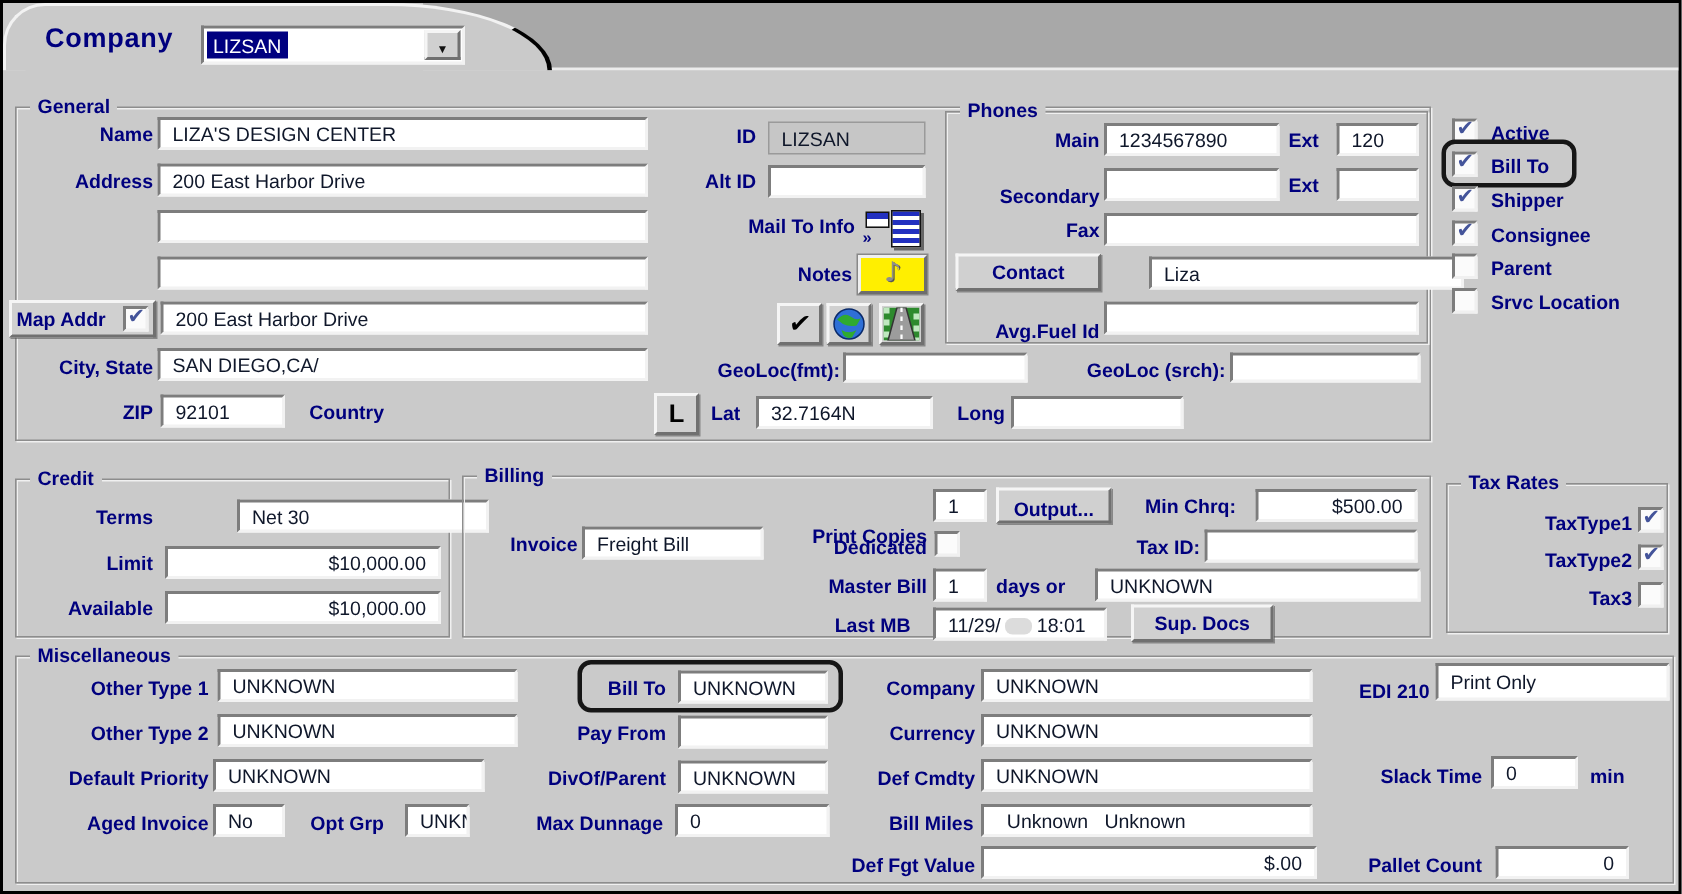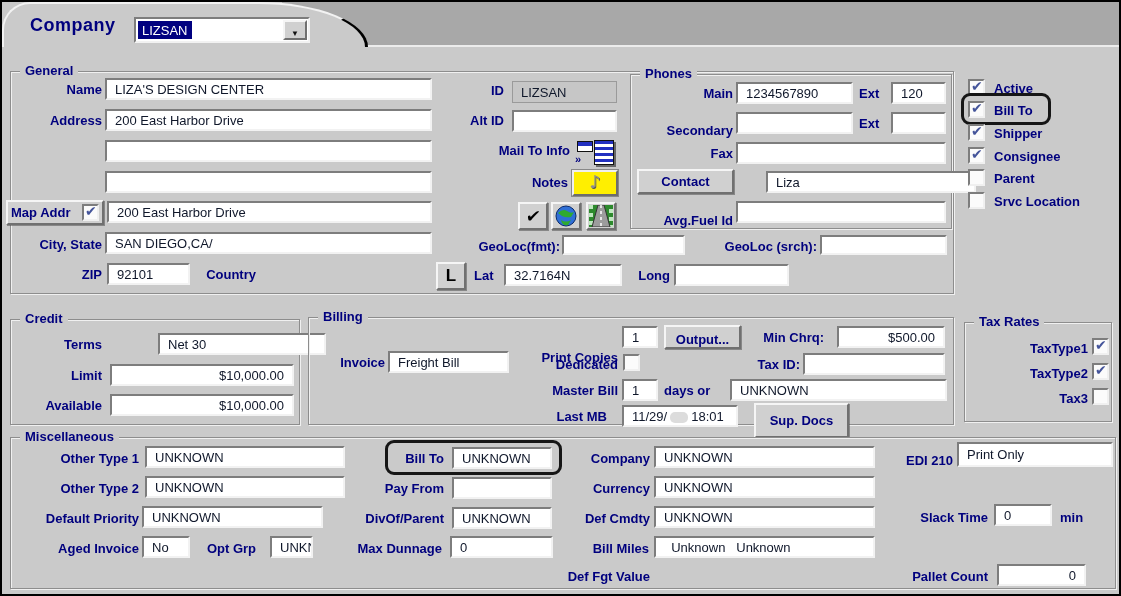--- a/index.html
+++ b/index.html
@@ -228,21 +228,21 @@
   <span class="lbl r" style="left:736px;top:355px;width:62px;">Tax ID:</span>
   <div class="fld" style="left:801px;top:351px;width:142px;"></div>
 
   <span class="lbl r" style="left:528px;top:381px;width:88px;">Master Bill</span>
   <div class="fld" style="left:620px;top:377px;width:36px;">1</div>
   <span class="lbl" style="left:662px;top:381px;">days or</span>
   <div class="fld" style="left:728px;top:377px;width:217px;">UNKNOWN</div>
 
   <span class="lbl r" style="left:543px;top:407px;width:62px;">Last MB</span>
   <div class="fld" style="left:620px;top:403px;width:116px;"><span>11/29/</span><span class="redact"></span><span>18:01</span></div>
-  <div class="btn" style="left:752px;top:401px;width:95px;height:35px;">
+  <div class="btn" style="left:752px;top:401px;width:95px;height:25px;">
     <span>Sup. Docs</span>
   </div>
 
   <div class="grp" style="left:962px;top:320px;width:148px;height:100px;">
     <span class="grp-title">Tax Rates</span>
   </div>
   <span class="lbl r" style="left:1000px;top:339px;width:86px;">TaxType1</span>
   <span class="cb checked" style="left:1090px;top:336px;"></span>
   <span class="lbl r" style="left:1000px;top:364px;width:86px;">TaxType2</span>
   <span class="cb checked" style="left:1090px;top:361px;"></span>
@@ -283,16 +283,17 @@
   <span class="lbl r" style="left:25px;top:539px;width:112px;">Aged Invoice</span>
   <div class="fld" style="left:140px;top:534px;width:48px;">No</div>
   <span class="lbl r" style="left:196px;top:539px;width:58px;">Opt Grp</span>
   <div class="fld" style="left:268px;top:534px;width:43px;">UNKNOWN</div>
   <span class="lbl r" style="left:330px;top:539px;width:110px;">Max Dunnage</span>
   <div class="fld" style="left:448px;top:534px;width:103px;">0</div>
   <span class="lbl r" style="left:564px;top:539px;width:83px;">Bill Miles</span>
   <div class="fld" style="left:652px;top:534px;width:221px;">  Unknown   Unknown</div>
 
   <span class="lbl r" style="left:540px;top:567px;width:108px;">Def Fgt Value</span>
+  <div class="fld right" style="left:652px;top:562px;width:224px;">$.00</div>
   <span class="lbl r" style="left:884px;top:567px;width:102px;">Pallet Count</span>
   <div class="fld right" style="left:995px;top:562px;width:89px;">0</div>
 
 </div>
 
 </body></html>

